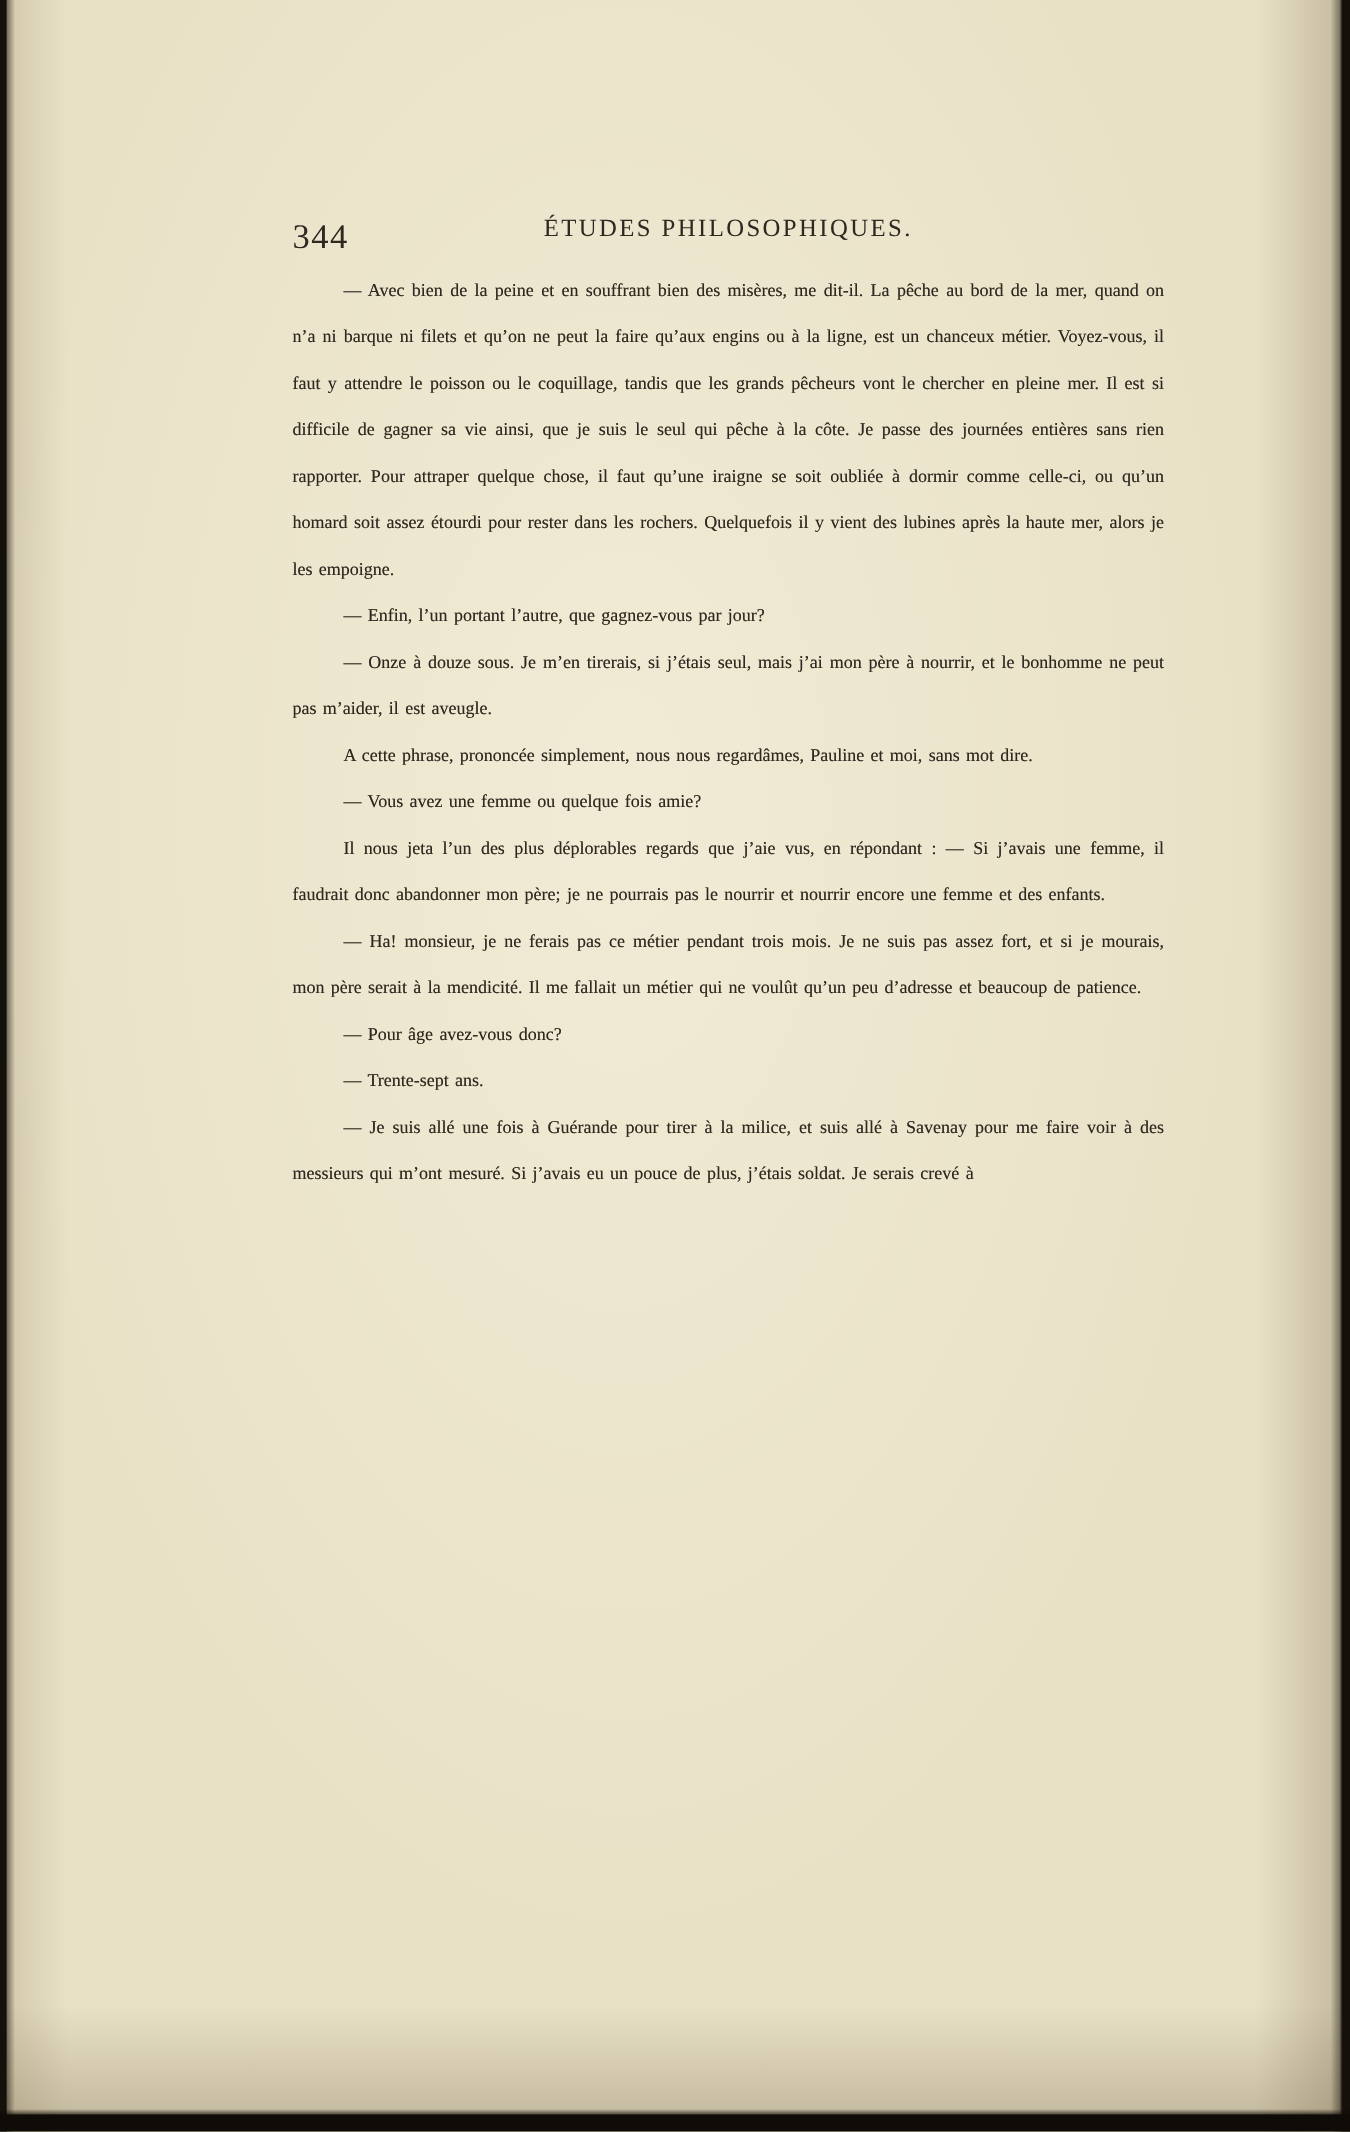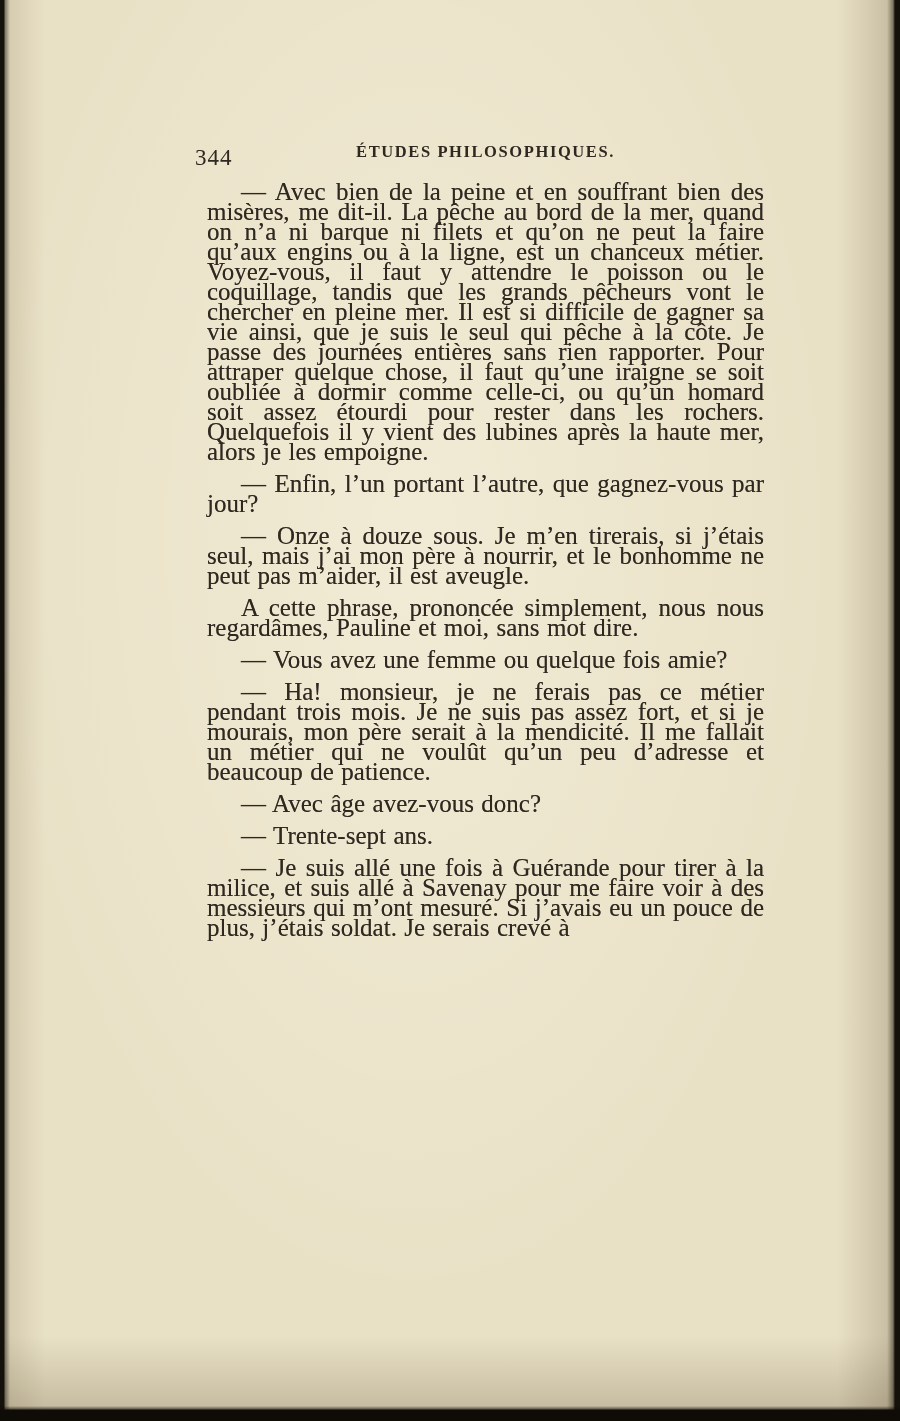--- a/index.html
+++ b/index.html
@@ -42,28 +42,28 @@
     position: absolute;
     left: 0;
     top: 3px;
     font-size: 23px;
     letter-spacing: 1px;
   }
   .running-title {
     display: block;
     text-align: center;
     font-size: 16.5px;
-    font-weight: bold;
+    font-weight: normal;
     letter-spacing: 1.6px;
   }
 
   .page-body p {
-    margin: 12px;
-    font-size: 25px;
-    line-height: 20px;
+    margin: 0;
+    font-size: 12px;
+    line-height: 31px;
     text-align: justify;
     text-indent: 34px;
     word-spacing: 1.2px;
     text-shadow: 0 0 0.4px rgba(46,40,32,0.55);
   }
 
   
   .edge { position: absolute; z-index: 5; pointer-events: none; }
   .edge-left {
     left: 0; top: 0; bottom: 0; width: 10px;
@@ -98,22 +98,23 @@
       <span class="page-number">344</span>
       <div class="running-title">ÉTUDES PHILOSOPHIQUES.</div>
     </header>
 
     <main class="page-body">
       <p>— Avec bien de la peine et en souffrant bien des misères, me dit-il. La pêche au bord de la mer, quand on n’a ni barque ni filets et qu’on ne peut la faire qu’aux engins ou à la ligne, est un chanceux métier. Voyez-vous, il faut y attendre le poisson ou le coquillage, tandis que les grands pêcheurs vont le chercher en pleine mer. Il est si difficile de gagner sa vie ainsi, que je suis le seul qui pêche à la côte. Je passe des journées entières sans rien rapporter. Pour attraper quelque chose, il faut qu’une iraigne se soit oubliée à dormir comme celle-ci, ou qu’un homard soit assez étourdi pour rester dans les rochers. Quelquefois il y vient des lubines après la haute mer, alors je les empoigne.</p>
       <p>— Enfin, l’un portant l’autre, que gagnez-vous par jour?</p>
       <p>— Onze à douze sous. Je m’en tirerais, si j’étais seul, mais j’ai mon père à nourrir, et le bonhomme ne peut pas m’aider, il est aveugle.</p>
       <p>A cette phrase, prononcée simplement, nous nous regardâmes, Pauline et moi, sans mot dire.</p>
       <p>— Vous avez une femme ou quelque fois amie?</p>
+      <p>Il nous jeta l’un des plus déplorables regards que j’aie vus, en répondant : — Si j’avais une femme, il faudrait donc abandonner mon père; je ne pourrais pas le nourrir et nourrir encore une femme et des enfants.</p>
       <p>— Ha! monsieur, je ne ferais pas ce métier pendant trois mois. Je ne suis pas assez fort, et si je mourais, mon père serait à la mendicité. Il me fallait un métier qui ne voulût qu’un peu d’adresse et beaucoup de patience.</p>
-      <p>— Avec âge avez-vous donc?</p>
+      <p>— Pour âge avez-vous donc?</p>
       <p>— Trente-sept ans.</p>
       <p>— Je suis allé une fois à Guérande pour tirer à la milice, et suis allé à Savenay pour me faire voir à des messieurs qui m’ont mesuré. Si j’avais eu un pouce de plus, j’étais soldat. Je serais crevé à</p>
     </main>
   </div>
 
   <div class="edge edge-left"></div>
   <div class="edge edge-right"></div>
   <div class="edge edge-bottom"></div>
 </div>
 

